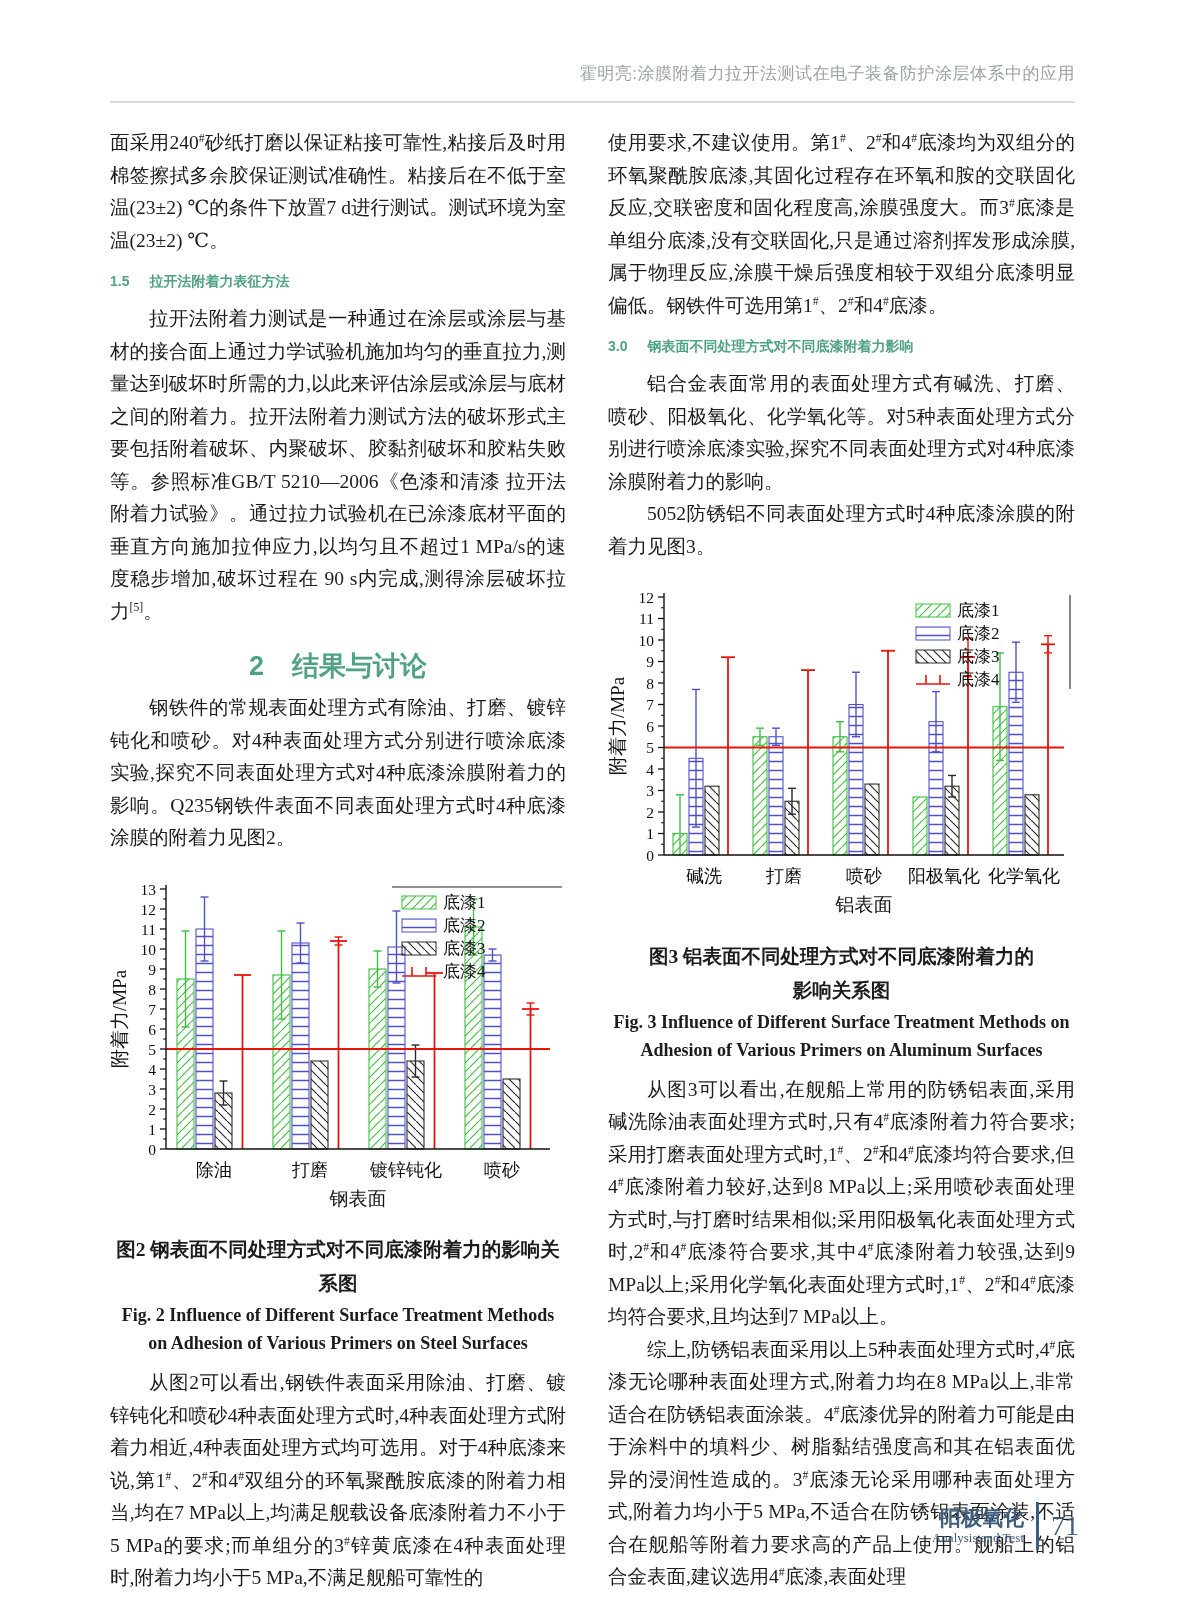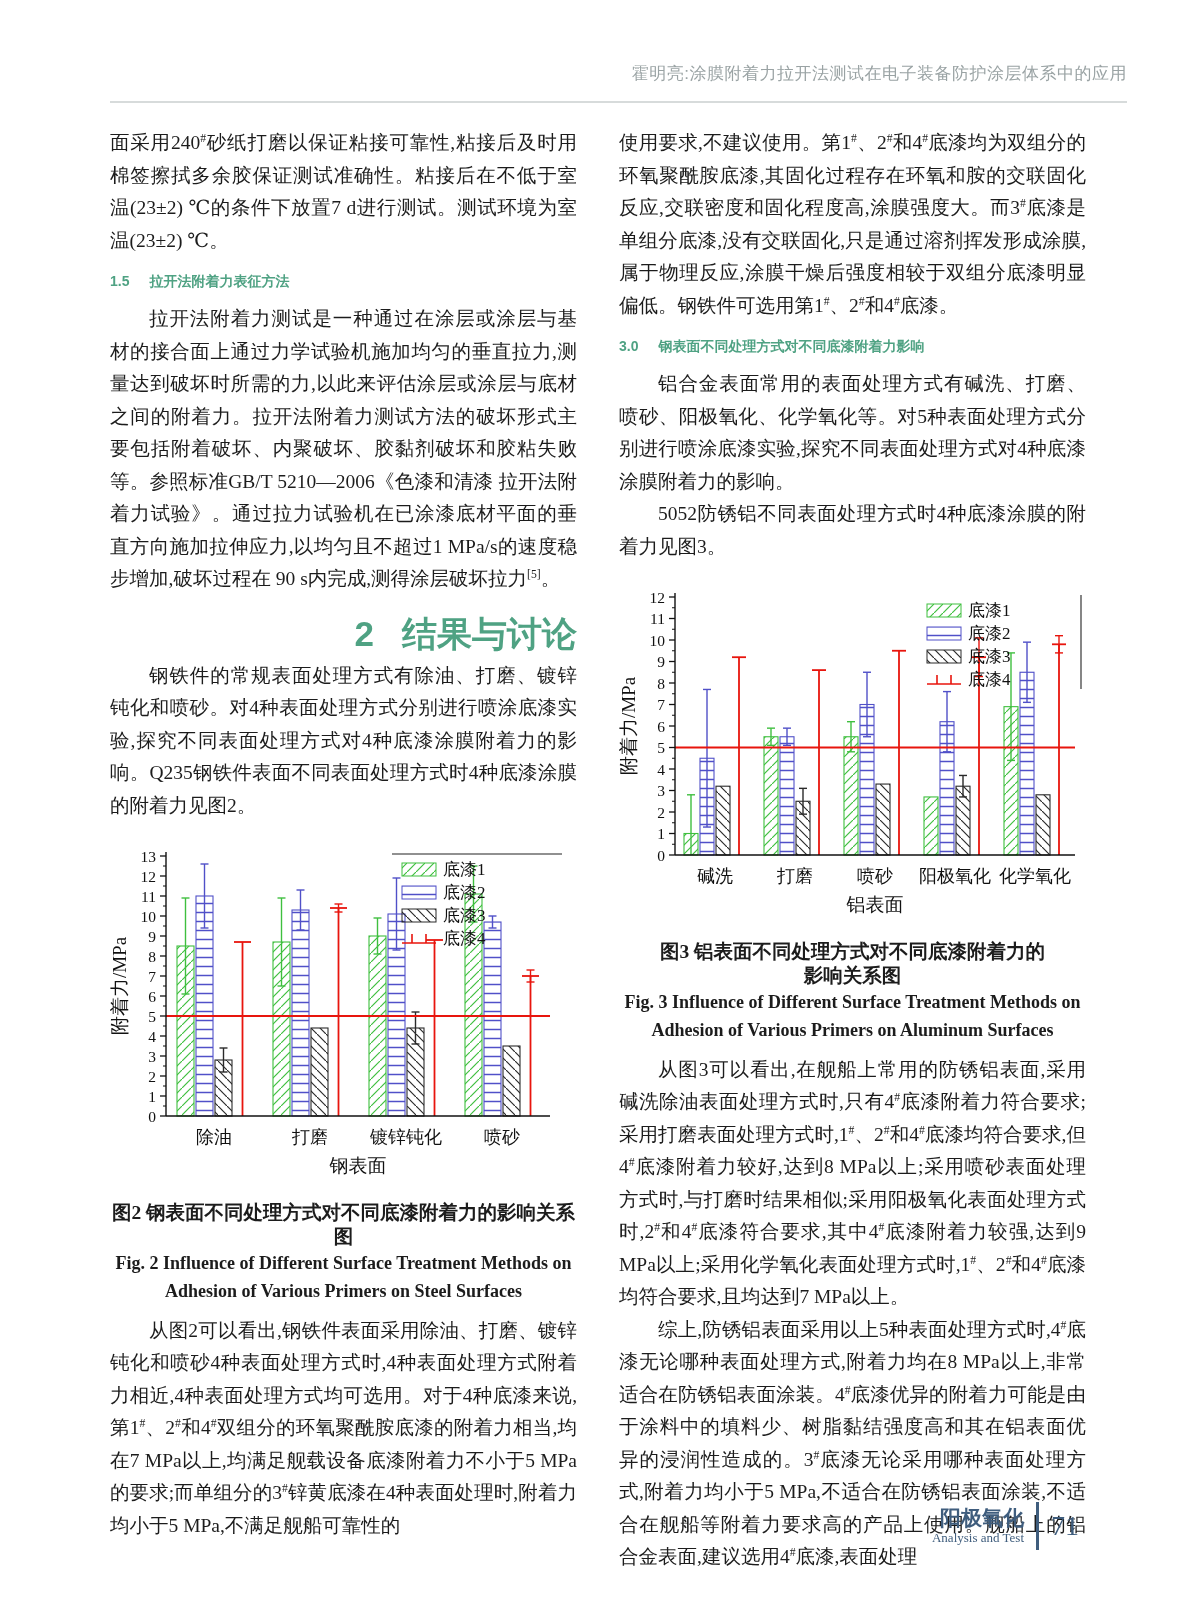--- a/index.html
+++ b/index.html
@@ -3,44 +3,44 @@
 <meta charset="utf-8">
 <style>
   :root{
     --accent:#4FA283; --slate:#3F5D7D; --rule:#D7DBDB; --head:#9AA3A4;
   }
   html,body{margin:0;padding:0;}
   body{
     width:1187px;height:1600px;background:#ffffff;position:relative;overflow:hidden;
     font-family:"Liberation Serif","DejaVu Serif",serif;color:#1c1c1c;
   }
-  .page{box-sizing:border-box;padding:62px 60px 0 110px;height:100%;position:relative;}
+  .page{box-sizing:border-box;padding:62px 112px 0 110px;height:100%;position:relative;}
   .running-head{
     text-align:right;color:var(--head);font-size:17px;
     font-family:"Liberation Sans","DejaVu Sans",sans-serif;letter-spacing:.5px;padding-bottom:16px;
   }
   .head-rule{border:none;border-top:2px solid var(--rule);margin:0 0 24px 0;}
   .columns{display:flex;gap:42px;}
   .col{width:467px;font-size:19.5px;line-height:32.5px;text-align:justify;}
   p.body{margin:0;text-indent:2em;}
   p.body.noindent{text-indent:0;}
   sup{font-size:.6em;line-height:0;}
   h3.sub{
     color:var(--accent);font-family:"Liberation Sans","DejaVu Sans",sans-serif;
     font-size:14px;font-weight:bold;margin:9px 0 7px 0;line-height:30px;text-align:left;
   }
   h2.main{
     color:var(--accent);font-family:"Liberation Sans","DejaVu Sans",sans-serif;
-    font-size:35px;font-weight:bold;margin:20px 0 8px 0;line-height:36px;text-align:right;
+    font-size:27px;font-weight:bold;margin:20px 0 8px 0;line-height:36px;text-align:center;
   }
   .snum{margin-right:20px;}
   h2.main .snum{margin-right:28px;}
   figure.fig{margin:14px 0 10px 0;}
   .chart{margin:0 auto;}
-  .caption-zh{font-weight:bold;font-size:19.5px;text-align:center;line-height:24px;margin-top:8px;text-indent:0;}
+  .caption-zh{font-weight:bold;font-size:19.5px;text-align:center;line-height:34px;margin-top:8px;text-indent:0;}
   .caption-zh.narrow{max-width:390px;margin:8px auto 0 auto;}
   .caption-en{font-weight:bold;font-size:18px;text-align:center;line-height:28px;text-indent:0;}
   .footer{
     position:absolute;right:108px;bottom:50px;display:flex;align-items:center;gap:12px;color:var(--slate);
   }
   .footer .labels{text-align:right;}
   .footer .zh{font-family:"Liberation Sans","DejaVu Sans",sans-serif;font-weight:bold;font-size:21px;line-height:24px;}
   .footer .en{font-size:13px;line-height:16px;}
   .footer .bar{width:3px;height:48px;background:var(--slate);}
   .footer .num{font-size:28px;}

